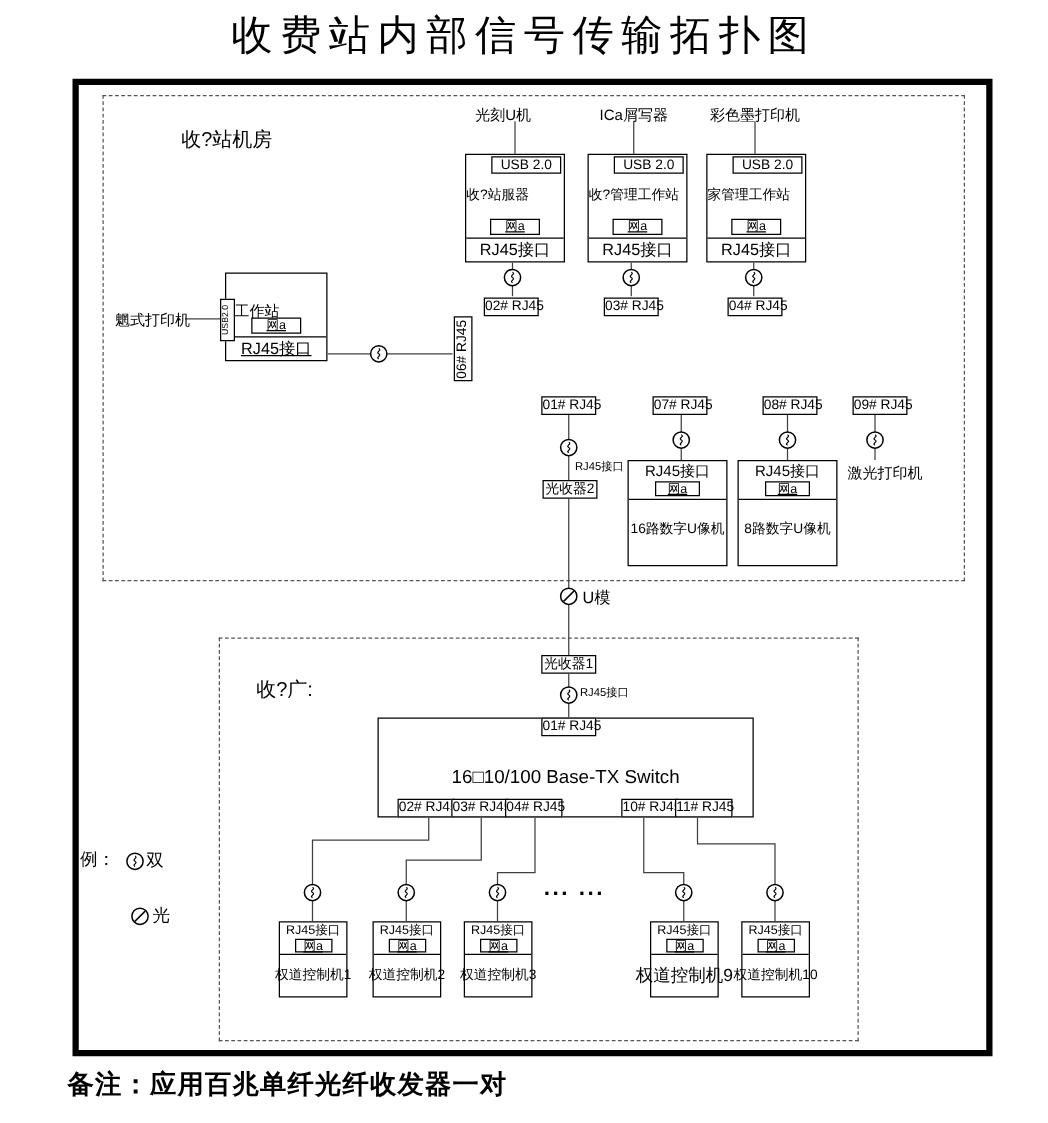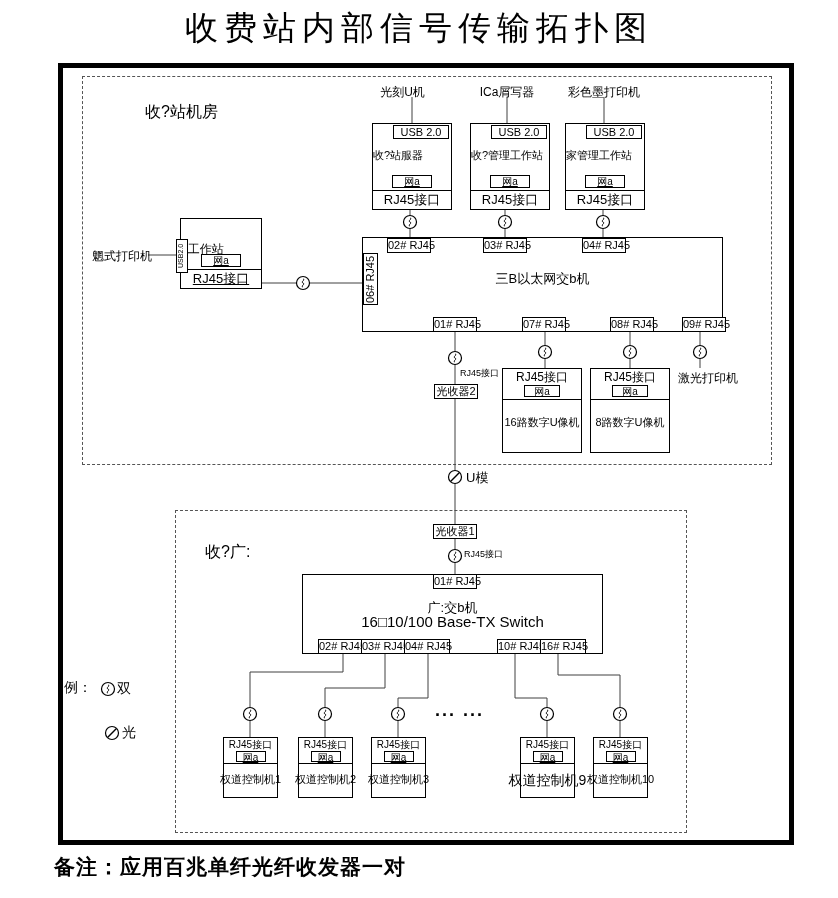--- a/index.html
+++ b/index.html
@@ -148,23 +148,20 @@
   <div class="lbl" style="left:92px;top:248px;">魍式打印机</div>
   <div class="devbox" style="left:180px;top:218px;width:82px;height:71px;text-decoration:underline;">
     <div class="dev-main">
       <div class="dev-name" style="top:22px;font-size:12px;">?工作站</div>
       <div class="nic"><span>网a</span></div>
     </div>
     <div class="dev-portrow">RJ45接口</div>
   </div>
   <div class="vusb" style="left:176px;top:239px;width:12px;height:34px;">USB2.0</div>
 
-  <div class="box" style="left:362px;top:237px;width:361px;height:95px;">
-    <div class="sw-name" style="top:32px;">三B以太网交b机</div>
-  </div>
   <div class="port" style="left:387px;top:238px;width:44px;">02# RJ45</div>
   <div class="port" style="left:483px;top:238px;width:44px;">03# RJ45</div>
   <div class="port" style="left:582px;top:238px;width:44px;">04# RJ45</div>
   <div class="vport" style="left:363px;top:253px;width:15px;height:52px;">06# RJ45</div>
   <div class="port" style="left:433px;top:317px;width:44px;">01# RJ45</div>
   <div class="port" style="left:522px;top:317px;width:44px;">07# RJ45</div>
   <div class="port" style="left:610px;top:317px;width:44px;">08# RJ45</div>
   <div class="port" style="left:682px;top:317px;width:44px;">09# RJ45</div>
 
   <div class="lbl-sm" style="left:460px;top:367px;">RJ45接口</div>
@@ -183,29 +180,28 @@
   <div class="bot-dev" style="left:590px;top:368px;width:80px;height:85px;">
     <div class="bot-top" style="padding-bottom:2px;">
       <div class="bot-port">RJ45接口</div>
       <div class="bot-nic" style="width:36px;height:12px;"><span>网a</span></div>
     </div>
     <div class="bot-name" style="top:46px;font-size:11px;">8路数字U像机</div>
   </div>
   <div class="lbl" style="left:678px;top:370px;text-align:center;">激光打印机</div>
 
   <div class="box" style="left:302px;top:574px;width:301px;height:80px;">
-    <div class="sw-name" style="top:24px;">广:交b机</div>
     <div class="sw-name" style="top:38px;font-size:15px;">16□10/100 Base-TX Switch</div>
   </div>
   <div class="port" style="left:433px;top:574px;width:44px;">01# RJ45</div>
   <div class="port" style="left:318px;top:639px;width:46px;">02# RJ45</div>
   <div class="port" style="left:361px;top:639px;width:46px;">03# RJ45</div>
   <div class="port" style="left:404px;top:639px;width:46px;">04# RJ45</div>
   <div class="port" style="left:497px;top:639px;width:46px;">10# RJ45</div>
-  <div class="port" style="left:540px;top:639px;width:46px;">16# RJ45</div>
+  <div class="port" style="left:540px;top:639px;width:46px;">11# RJ45</div>
 
   <div class="bot-dev" style="left:223px;top:737px;width:55px;height:61px;">
     <div class="bot-top" style="padding-bottom:1px;">
       <div class="bot-port" style="font-size:10px;line-height:13px;">RJ45接口</div>
       <div class="bot-nic" style="width:30px;height:11px;"><span>网a</span></div>
     </div>
     <div class="bot-name" style="top:34px;font-size:11px;text-align:right;">权道控制机1</div>
   </div>
   <div class="bot-dev" style="left:298px;top:737px;width:55px;height:61px;">
     <div class="bot-top" style="padding-bottom:1px;">

